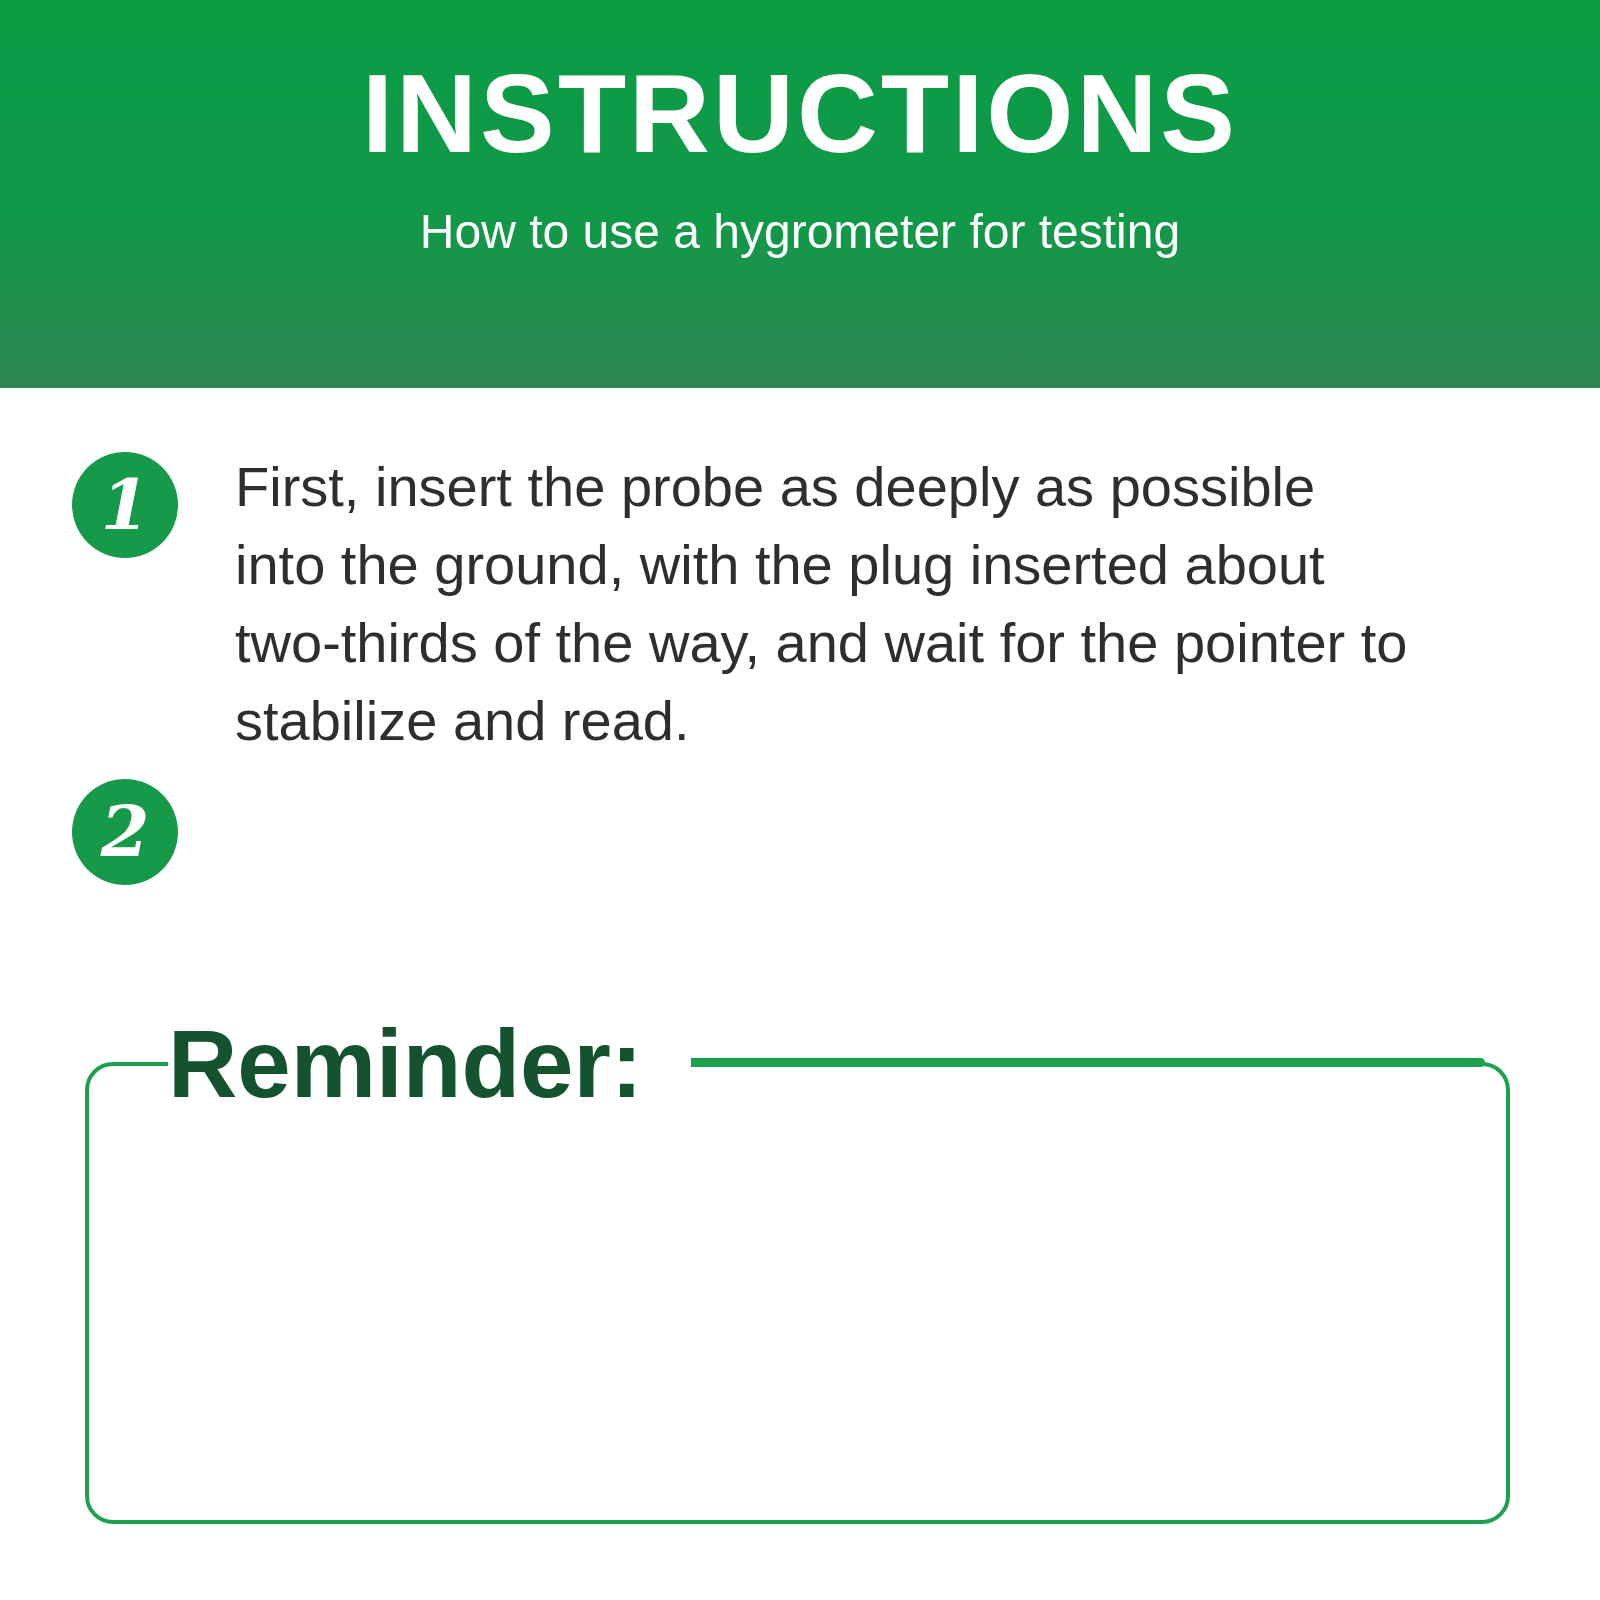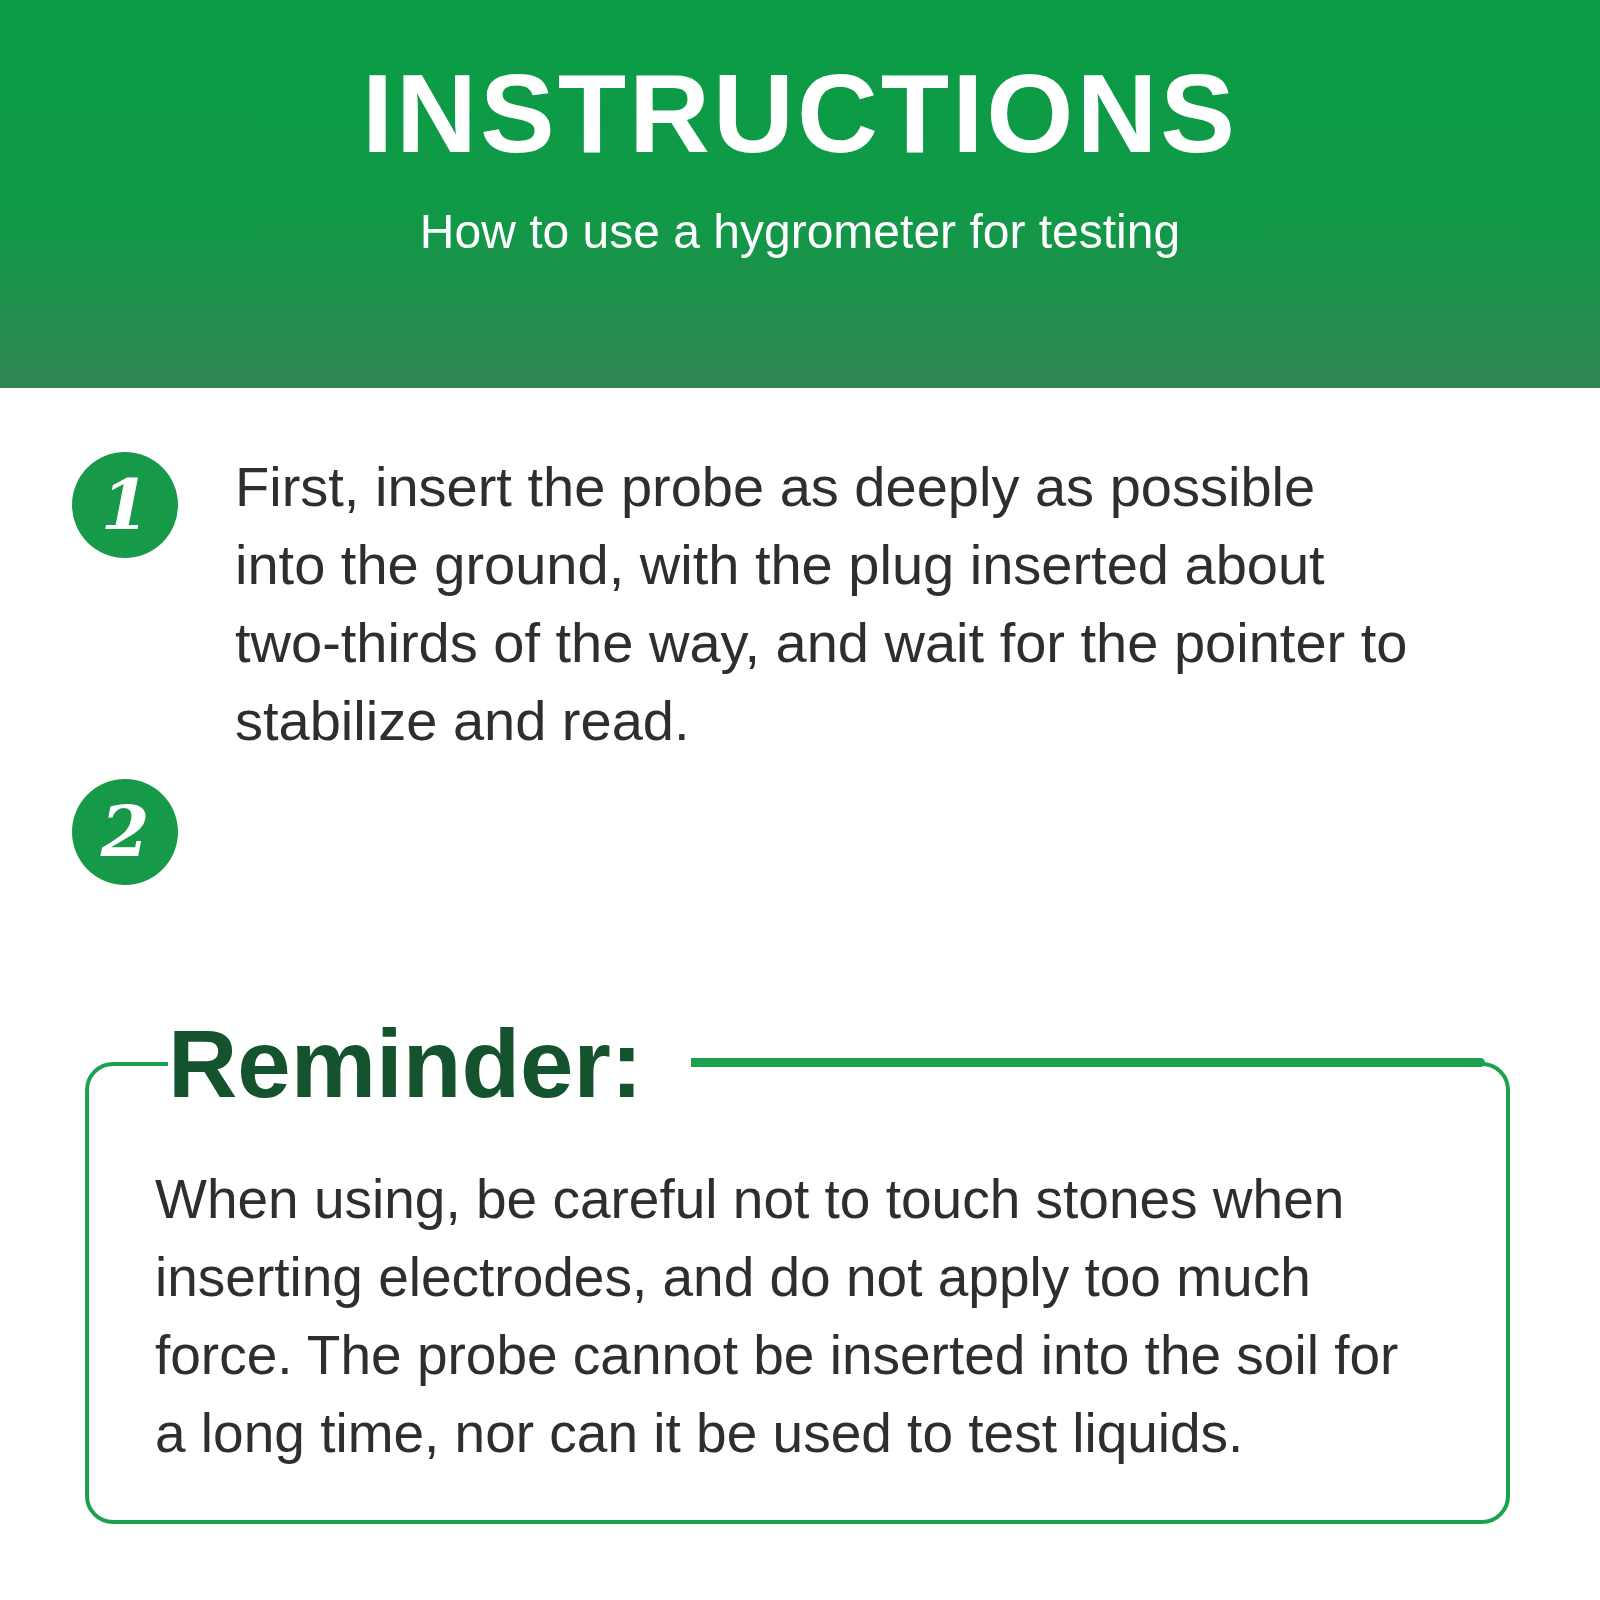--- a/index.html
+++ b/index.html
@@ -127,15 +127,14 @@
   </div>
 
   <div class="step-badge badge-1">1</div>
   <div class="step-text text-1">First, insert the probe as deeply as possible into the ground, with the plug inserted about two-thirds of the way, and wait for the pointer to stabilize and read.</div>
 
   <div class="step-badge badge-2">2</div>
 
   <div class="reminder-box"></div>
   <div class="reminder-topline"></div>
   <div class="reminder-heading">Reminder:</div>
-  <div class="reminder-text">When using, be careful not to touch stones when inserting electrodes, and do not apply too much force. The probe cannot be inserted into the soil for a long time, nor can it be used to test liquids.</div>
 
 </div>
 
 </body></html>

